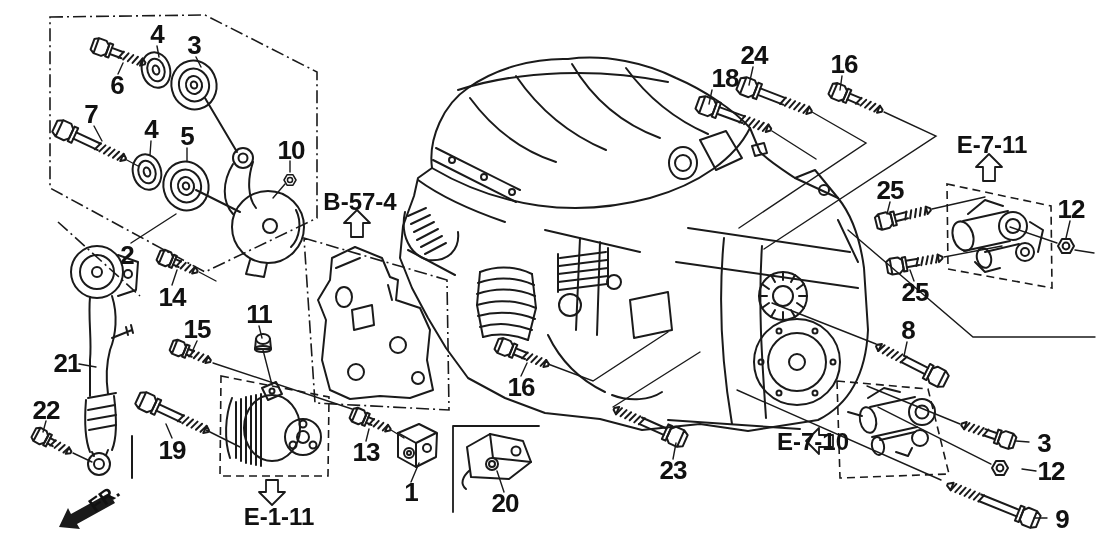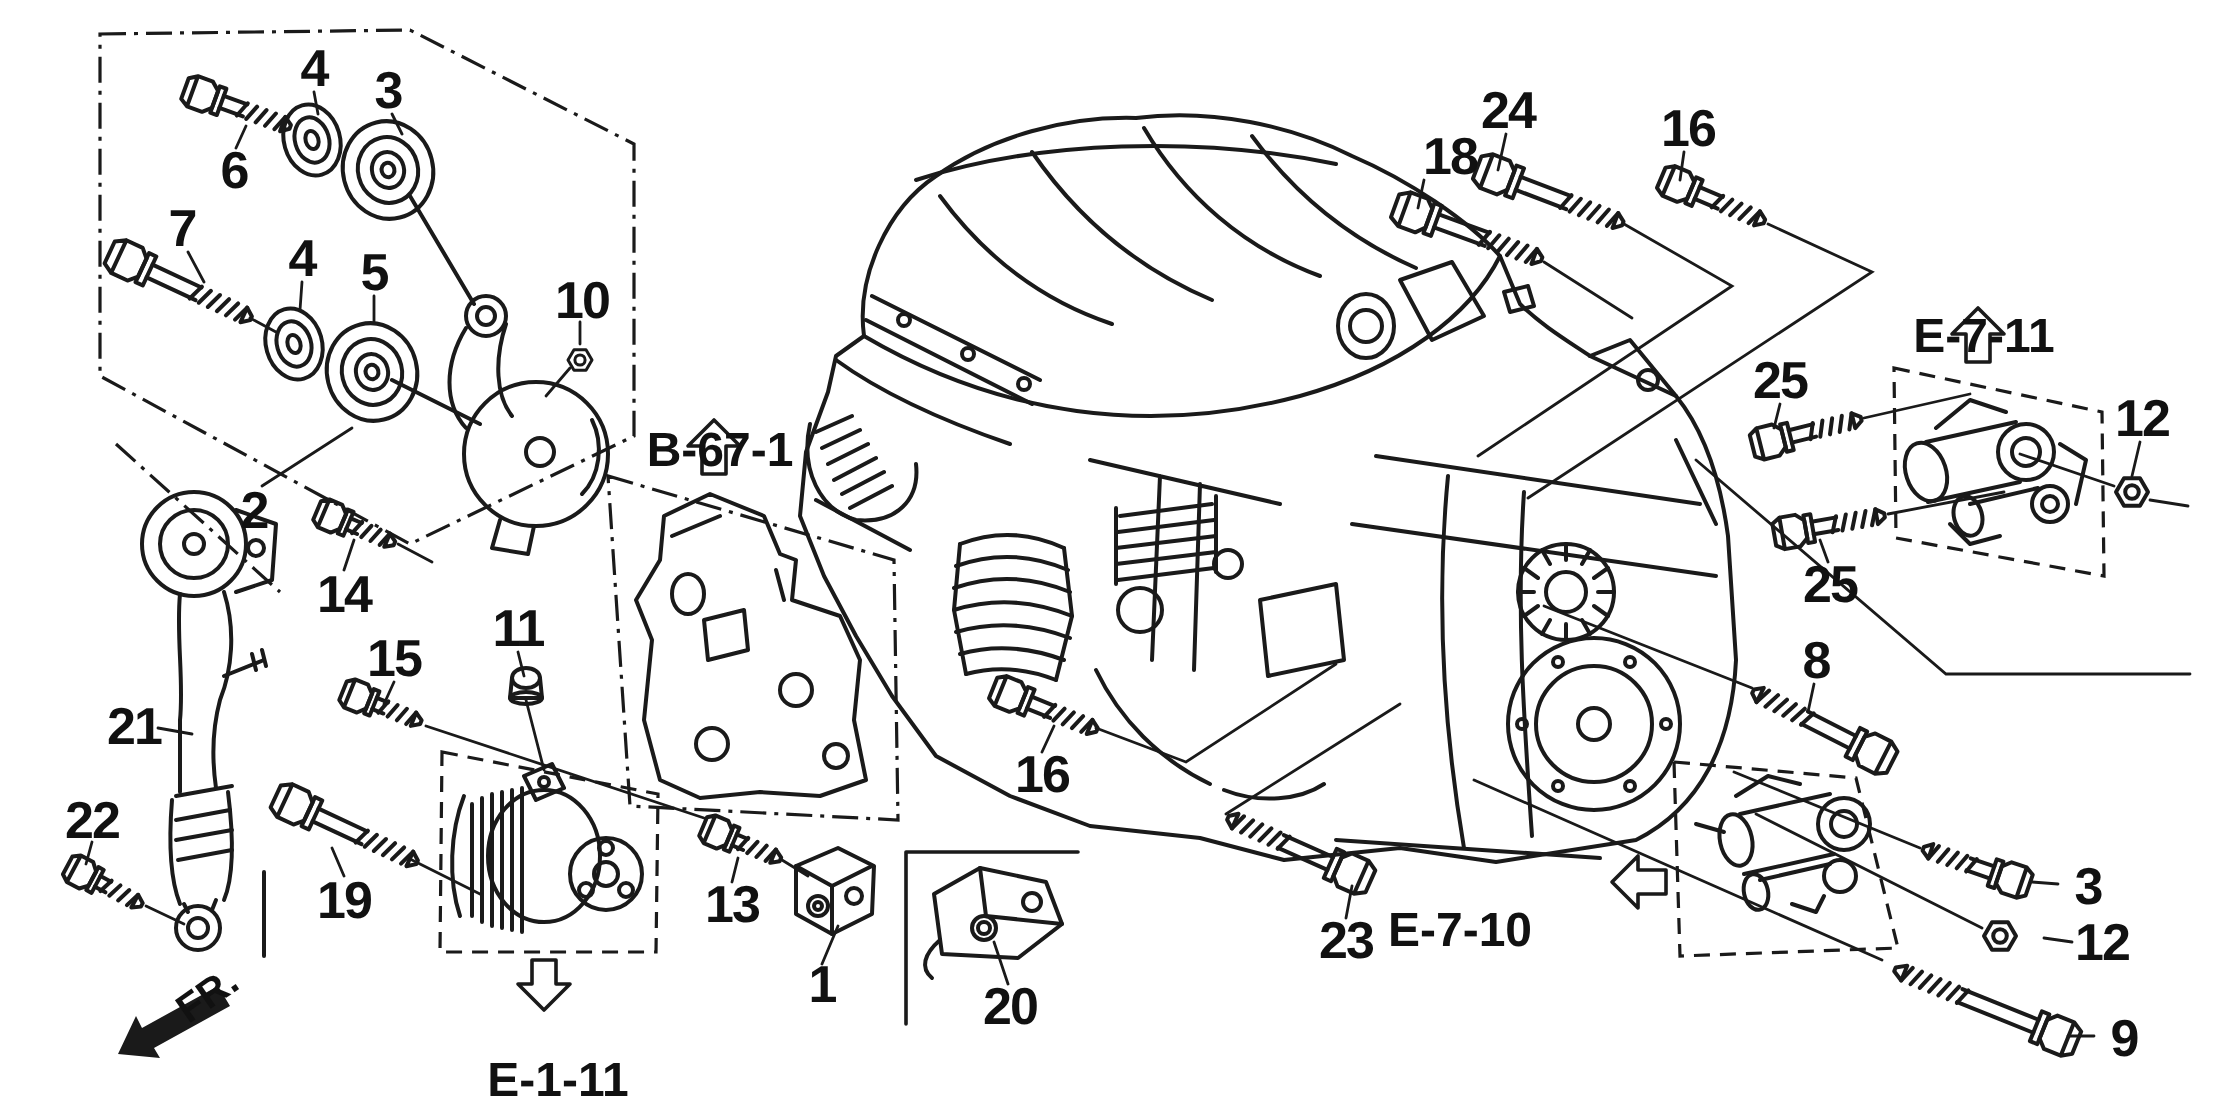--- a/index.html
+++ b/index.html
@@ -4,21 +4,21 @@
 <style>
   html,body{margin:0;padding:0;background:#ffffff;}
   .stage{position:relative;width:1108px;height:553px;background:#ffffff;
          font-family:"Liberation Sans",sans-serif;overflow:hidden;}
   .art{position:absolute;left:0;top:0;}
   .callout{position:absolute;transform:translate(-50%,-50%);
            font-weight:800;font-size:26px;color:#111;letter-spacing:-1px;
            white-space:nowrap;line-height:1;}
   .refcode{position:absolute;transform:translate(-50%,-50%);
            font-weight:800;font-size:24px;color:#111;letter-spacing:0;
-           white-space:nowrap;line-height:1;margin-top:24px;}
+           white-space:nowrap;line-height:1;}
   .fr{position:absolute;transform:translate(-50%,-50%) rotate(-35deg);
       font-weight:800;font-size:20px;color:#111;white-space:nowrap;line-height:1;}
   .pcode{position:absolute;transform:translate(-50%,-50%);
          font-family:"DejaVu Serif",serif;font-size:18px;color:#111;
          letter-spacing:1.5px;white-space:nowrap;line-height:1;}
 </style>
 </head>
 <body>
 
 <div class="stage">
@@ -375,20 +375,20 @@
 <div class="callout" style="left:754px;top:55px">24</div>
 <div class="callout" style="left:844px;top:64px">16</div>
 <div class="callout" style="left:890px;top:190px">25</div>
 <div class="callout" style="left:1071px;top:209px">12</div>
 <div class="callout" style="left:915px;top:292px">25</div>
 <div class="callout" style="left:908px;top:330px">8</div>
 <div class="callout" style="left:1044px;top:443px">3</div>
 <div class="callout" style="left:1051px;top:471px">12</div>
 <div class="callout" style="left:1062px;top:519px">9</div>
 
-<div class="refcode" style="left:360px;top:202px">B-67-1</div>
+<div class="refcode" style="left:360px;top:202px">B-57-4</div>
 <div class="refcode" style="left:992px;top:145px">E-7-11</div>
-<div class="refcode" style="left:730px;top:442px">E-7-10</div>
+<div class="refcode" style="left:813px;top:442px">E-7-10</div>
 <div class="refcode" style="left:279px;top:517px">E-1-11</div>
 
 <div class="fr" style="left:104px;top:498px">FR.</div>
 
 </div>
 
 </body></html>

